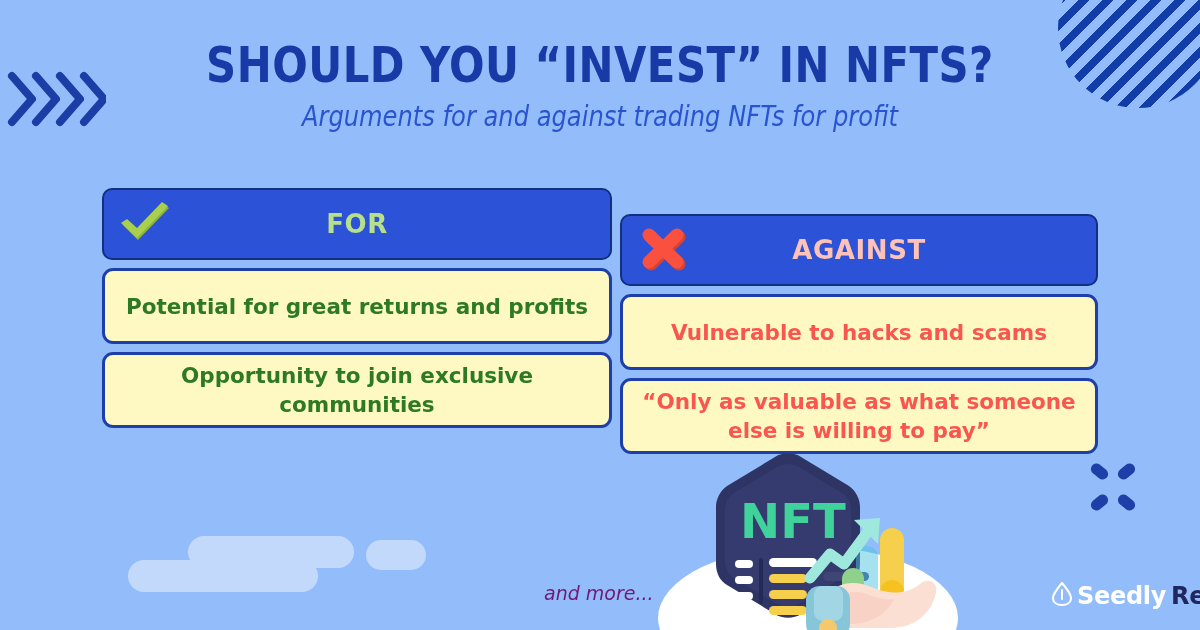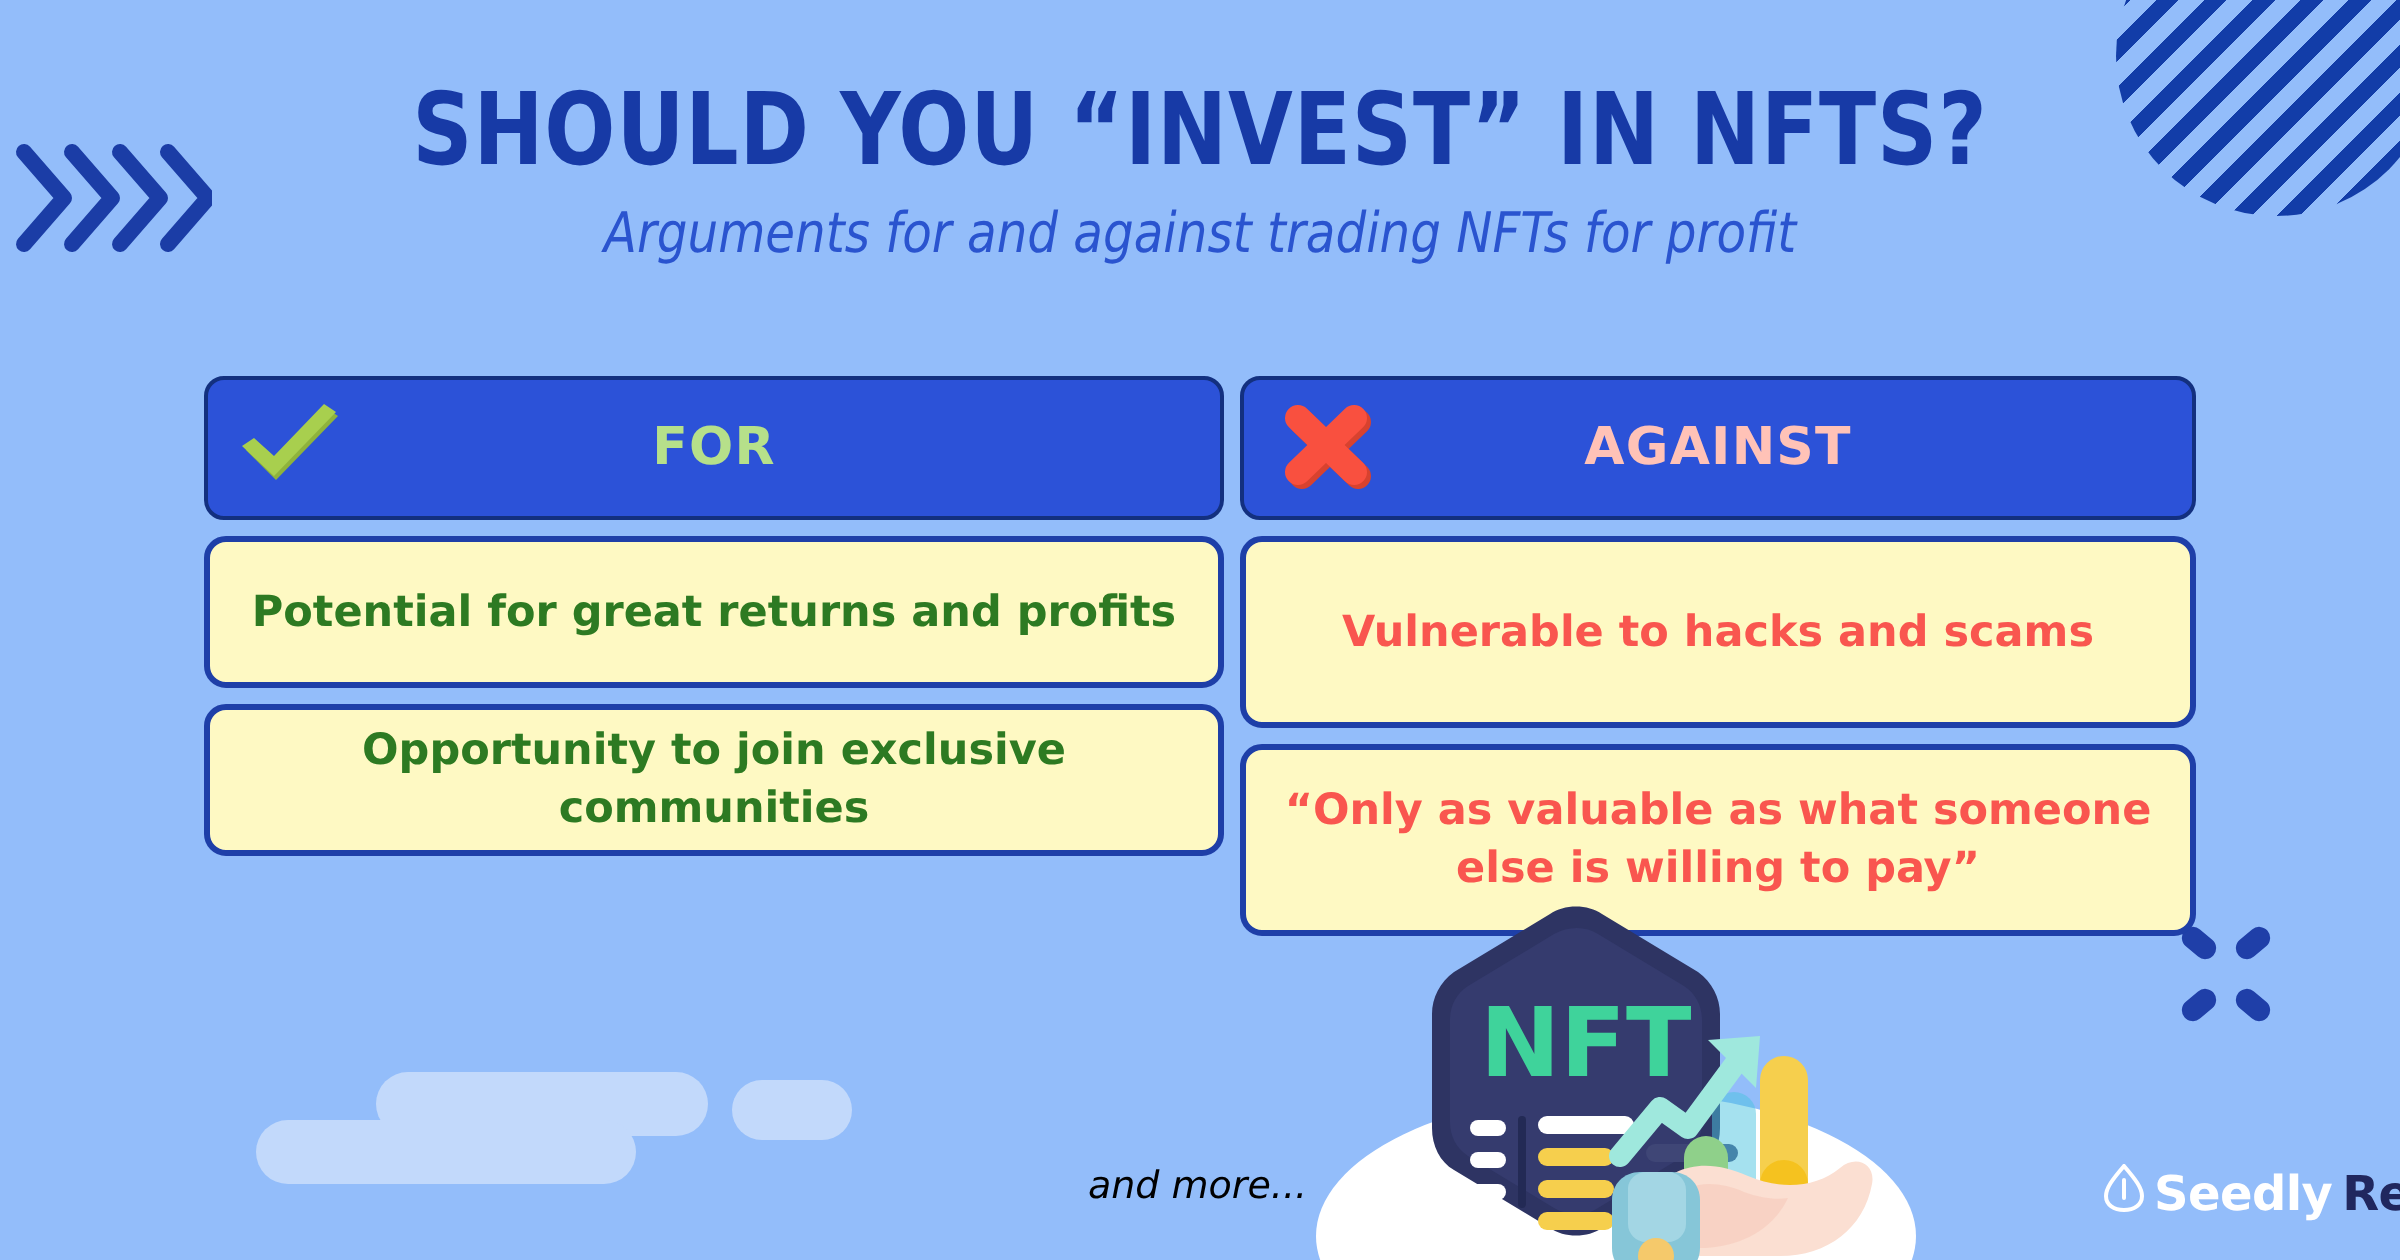--- a/index.html
+++ b/index.html
@@ -32,21 +32,21 @@
   }
   .subtitle{
     position:absolute;left:0;right:0;top:100px;text-align:center;
     font-family:"DejaVu Sans Condensed","Liberation Sans Narrow","Liberation Sans",sans-serif;
     font-style:italic;font-size:28px;color:#2a54cf;white-space:nowrap;transform:scaleX(.96);
   }
 
   
   .cols{position:absolute;left:102px;top:188px;width:996px;display:flex;gap:8px;}
   .col{width:510px;display:flex;flex-direction:column;gap:8px;}
-  .col.right{width:478px;}
+  .col.right{width:478px;margin-top:26px;}
 
   .bar{
     position:relative;height:72px;border-radius:10px;background:#2c52d8;border:2px solid #13307f;
     display:flex;align-items:center;justify-content:center;box-sizing:border-box;
   }
   .bar .mark{position:absolute;left:14px;top:50%;transform:translateY(-50%);width:56px;height:44px;}
   .bar .bar-label{
     font-weight:bold;font-size:26px;letter-spacing:.6px;
     font-family:"DejaVu Sans","Liberation Sans",sans-serif;
   }
@@ -56,28 +56,28 @@
   .card{
     background:#fef9c3;border:3px solid #1e3fa8;border-radius:11px;box-sizing:border-box;
     display:flex;align-items:center;justify-content:center;text-align:center;
     padding:6px 16px;
   }
   .card-text{
     font-weight:bold;font-size:21.5px;line-height:29px;
     font-family:"DejaVu Sans","Liberation Sans",sans-serif;
   }
   .col.left .card{height:76px;}
-  .col.right .card{height:96px;}
+  .col.right .card{height:76px;}
   .col.left .card.tall{height:76px;}
   .col.left .card-text{color:#2d7a22;}
   .col.right .card-text{color:#f9564f;}
 
   
   .and-more{
-    position:absolute;left:544px;top:582px;font-style:italic;font-size:19px;color:#000000;
+    position:absolute;left:544px;top:582px;font-style:italic;font-size:19px;color:#701a75;
     font-family:"DejaVu Sans","Liberation Sans",sans-serif;
   }
   .illus{position:absolute;left:628px;top:440px;width:360px;height:190px;}
   .logo{position:absolute;left:1052px;top:582px;display:flex;align-items:center;gap:5px;}
   .logo-text{font-size:24px;font-weight:bold;letter-spacing:-.3px;
     font-family:"DejaVu Sans","Liberation Sans",sans-serif;}
   .logo-seedly{color:#ffffff;}
   .logo-reads{color:#20275e;}
 </style>
 </head>

